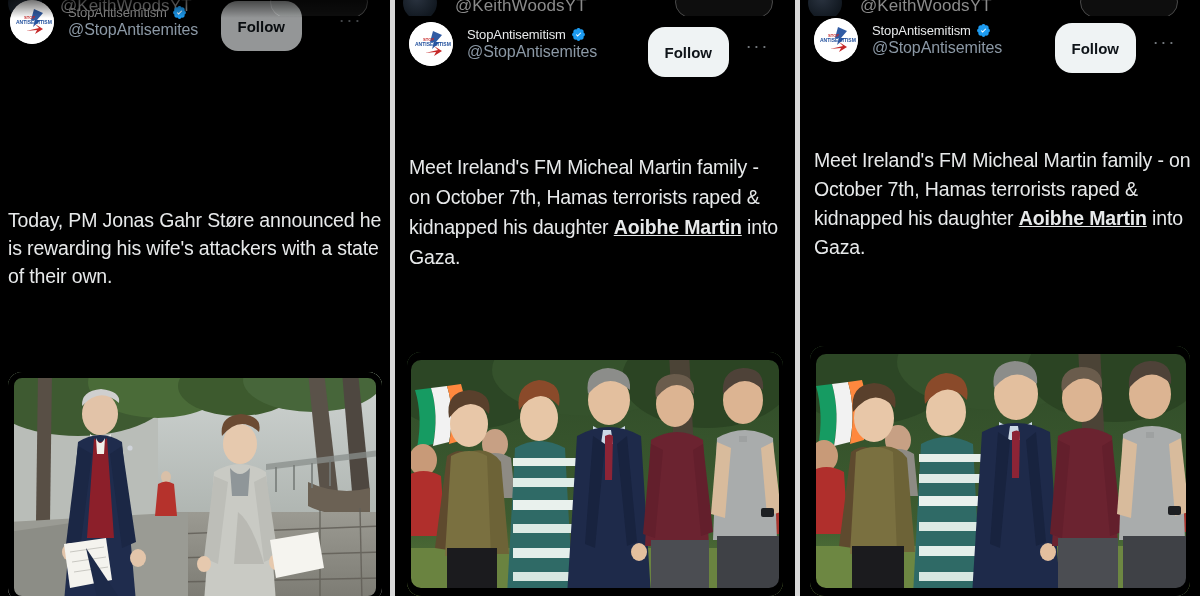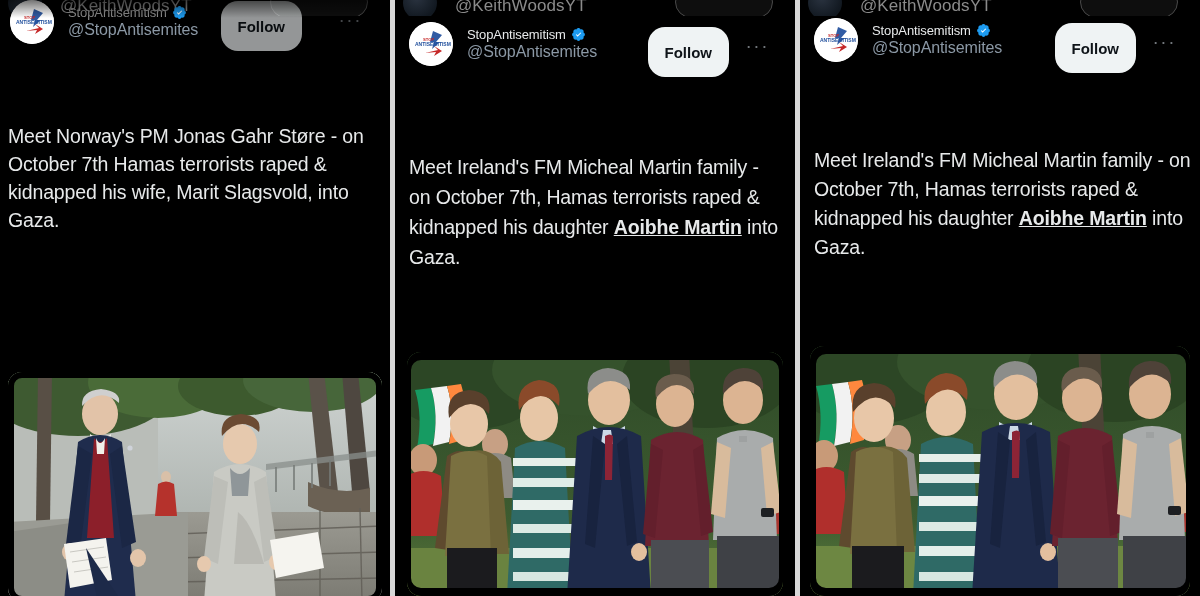--- a/index.html
+++ b/index.html
@@ -86,21 +86,20 @@
             </svg>
           </div>
           <div class="hn">@StopAntisemites</div>
         </div>
         <div class="follow" style="right:78px;top:5px;opacity:.62;">Follow</div>
         <div class="dots" style="right:18px;top:14px;opacity:.6;">···</div>
       </div>
       <div class="dimmer"></div>
 
       <div class="body" style="left:8px;right:8px;top:66px;font-size:19.5px;line-height:28px;">
-        <div>Meet Norway's PM Jonas Gahr Støre - on October 7th Hamas terrorists raped &amp; kidnapped his wife, Marit Slagsvold, into Gaza.</div>
         <div style="height:28px;"></div>
         <div>Today, PM Jonas Gahr Støre announced he is rewarding his wife's attackers with a state of their own.</div>
         <div style="height:28px;"></div>
         
         
         
       </div>
 
       <div class="media" style="left:8px;top:372px;width:374px;height:230px;">
         <svg viewBox="0 0 374 230" preserveAspectRatio="xMidYMid slice" aria-hidden="true">

